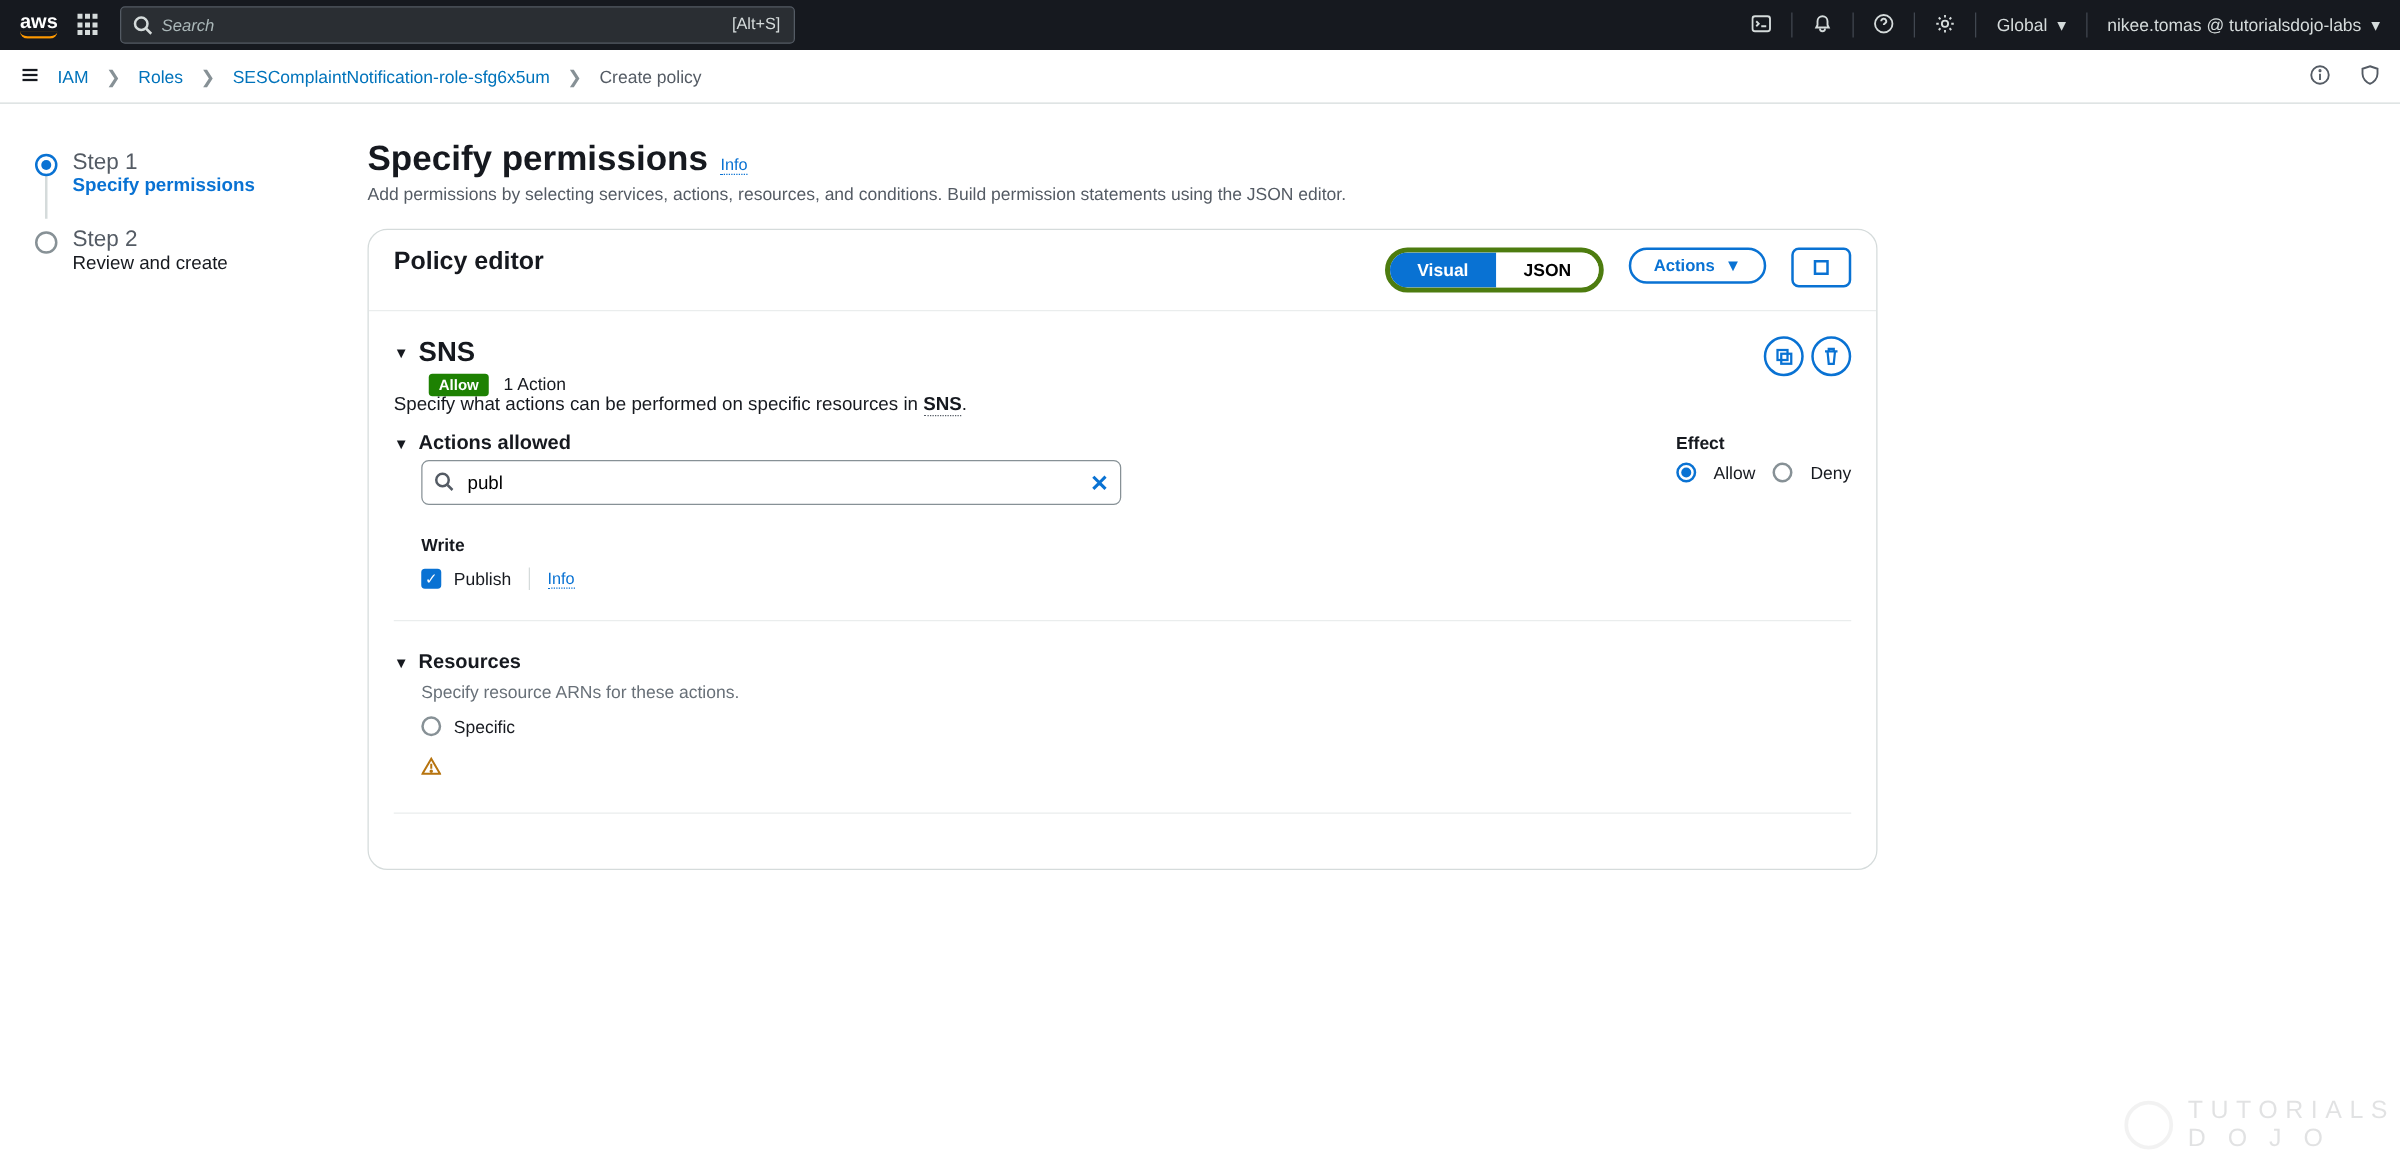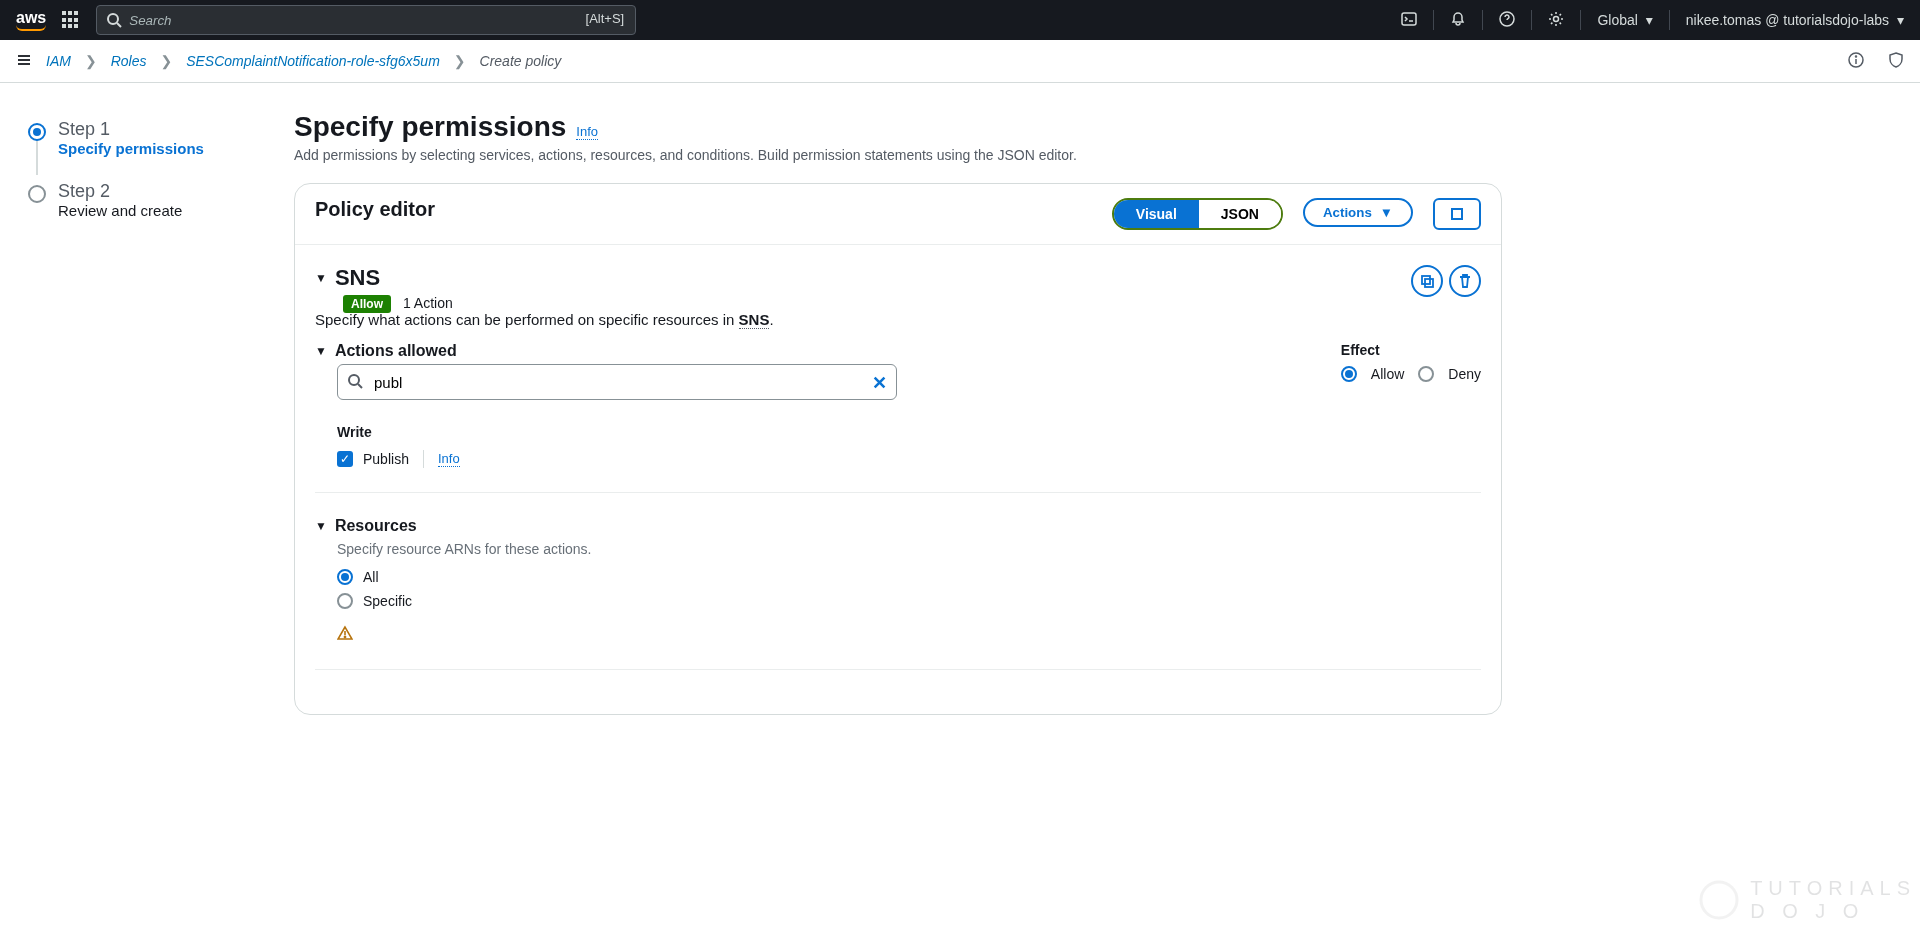--- a/index.html
+++ b/index.html
@@ -18,21 +18,21 @@
   .search-wrap .kbd { position:absolute; right:12px; top:6px; color:#d5dbdb; font-size:13px; }
   .topnav .spacer { flex:1; }
   .topicon { color:#d5dbdb; cursor:pointer; }
   .topsep { width:1px; height:20px; background:#414750; }
   .toptext { color:#d5dbdb; cursor:pointer; }
   .caret-down { display:inline-block; margin-left:4px; }
 
   
   .crumb-bar { height:43px; border-bottom:1px solid #d5dbdb; display:flex; align-items:center; padding:0 16px; gap:14px; }
   .hamburger { cursor:pointer; }
-  .crumb { color:#0073bb; cursor:pointer;font-style:italic; }
+  .crumb { color:#0073bb; cursor:pointer; }
   .crumb.active { color:#545b64; cursor:default; }
   .crumb-sep { color:#879196; }
   .crumb-bar .right-icons { margin-left:auto; display:flex; gap:24px; color:#545b64; }
 
   
   .main { display:flex; }
   .steps-col { width:280px; padding:36px 0 0 28px; }
   .step { display:flex; align-items:flex-start; gap:12px; margin-bottom:24px; position:relative; }
   .step-circle { width:18px; height:18px; border:2px solid #879196; border-radius:50%; margin-top:4px; background:#fff; position:relative; z-index:2; }
   .step.active .step-circle { border-color:#0972d3; }
@@ -46,21 +46,21 @@
 
   .page-title-row { display:flex; align-items:baseline; gap:10px; margin-bottom:4px; }
   h1 { font-size:28px; font-weight:700; }
   .info-link { color:#0972d3; font-size:13px; border-bottom:1px dotted #0972d3; cursor:pointer;text-align:right; }
   .page-desc { color:#545b64; margin-bottom:20px; }
 
   .card { border:1px solid #d5dbdb; border-radius:16px; overflow:hidden; }
   .card-header { display:flex; align-items:flex-start; padding:14px 20px; border-bottom:1px solid #eaeded; gap:20px; }
   .card-header h2 { font-size:20px; font-weight:700; flex:0 0 auto; }
   .card-header .hspacer { flex:1; }
-  .toggle { display:inline-flex; border:2px solid #4d7c0f; border-radius:20px; overflow:hidden; }
+  .toggle { display:inline-flex; border:4px solid #4d7c0f; border-radius:20px; overflow:hidden; }
   .toggle button { border:none; background:#fff; padding:6px 22px; font-size:14px; cursor:pointer; font-weight:700; }
   .toggle button.on { background:#0972d3; color:#fff; }
   .pill-btn { border:2px solid #0972d3; border-radius:20px; background:#fff; color:#0972d3; font-weight:700; padding:5px 18px; cursor:pointer; display:inline-flex; align-items:center; gap:8px; }
   .icon-pill { border:2px solid #0972d3; border-radius:6px; background:#fff; color:#0972d3; width:48px; height:32px; display:inline-flex; align-items:center; justify-content:center; cursor:pointer; }
 
   .card-body { padding:20px; }
   .stmt-head { display:flex; align-items:flex-start; }
   .stmt-left { display:flex; align-items:center; gap:8px; }
   .tri { font-size:12px; }
   .svc-name { font-size:22px; font-weight:700; }
@@ -311,24 +311,20 @@
 
         <hr class="divider">
 
         <div class="section-head">
           <span class="tri">▼</span>
           <span>Resources</span>
         </div>
         <div class="section-help">Specify resource ARNs for these actions.</div>
         <div class="res-options">
           <div class="res-opt">
-            <span class="radio on"></span>
-            <span>All</span>
-          </div>
-          <div class="res-opt">
             <span class="radio"></span>
             <span>Specific</span>
           </div>
         </div>
         <div class="warn-row">
           <span class="warn-tri">
             <svg class="ic" viewBox="0 0 16 16" fill="none" stroke="currentColor" stroke-width="1.6">
                   <path d="M8 2L1 14h14L8 2z"></path>
                   <line x1="8" y1="6" x2="8" y2="10"></line>
                   <circle cx="8" cy="12" r="0.6" fill="currentColor"></circle>

